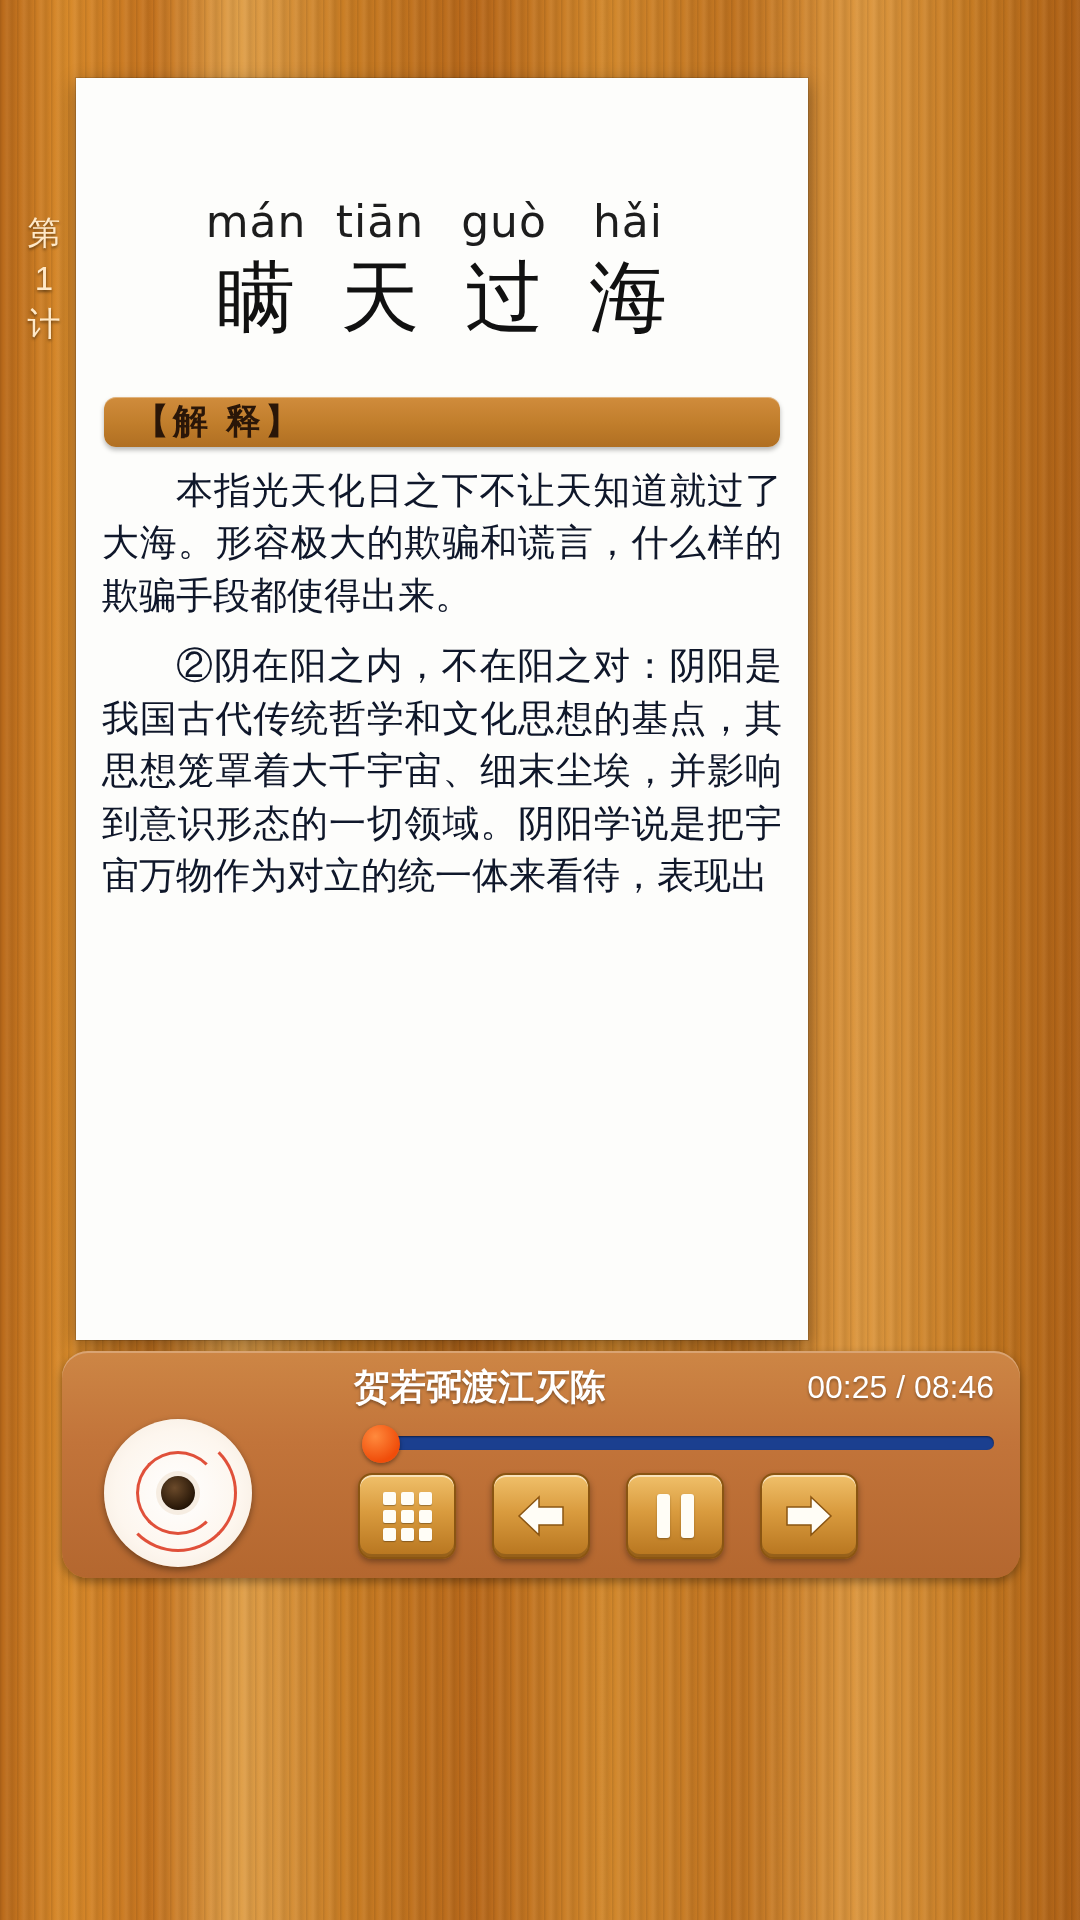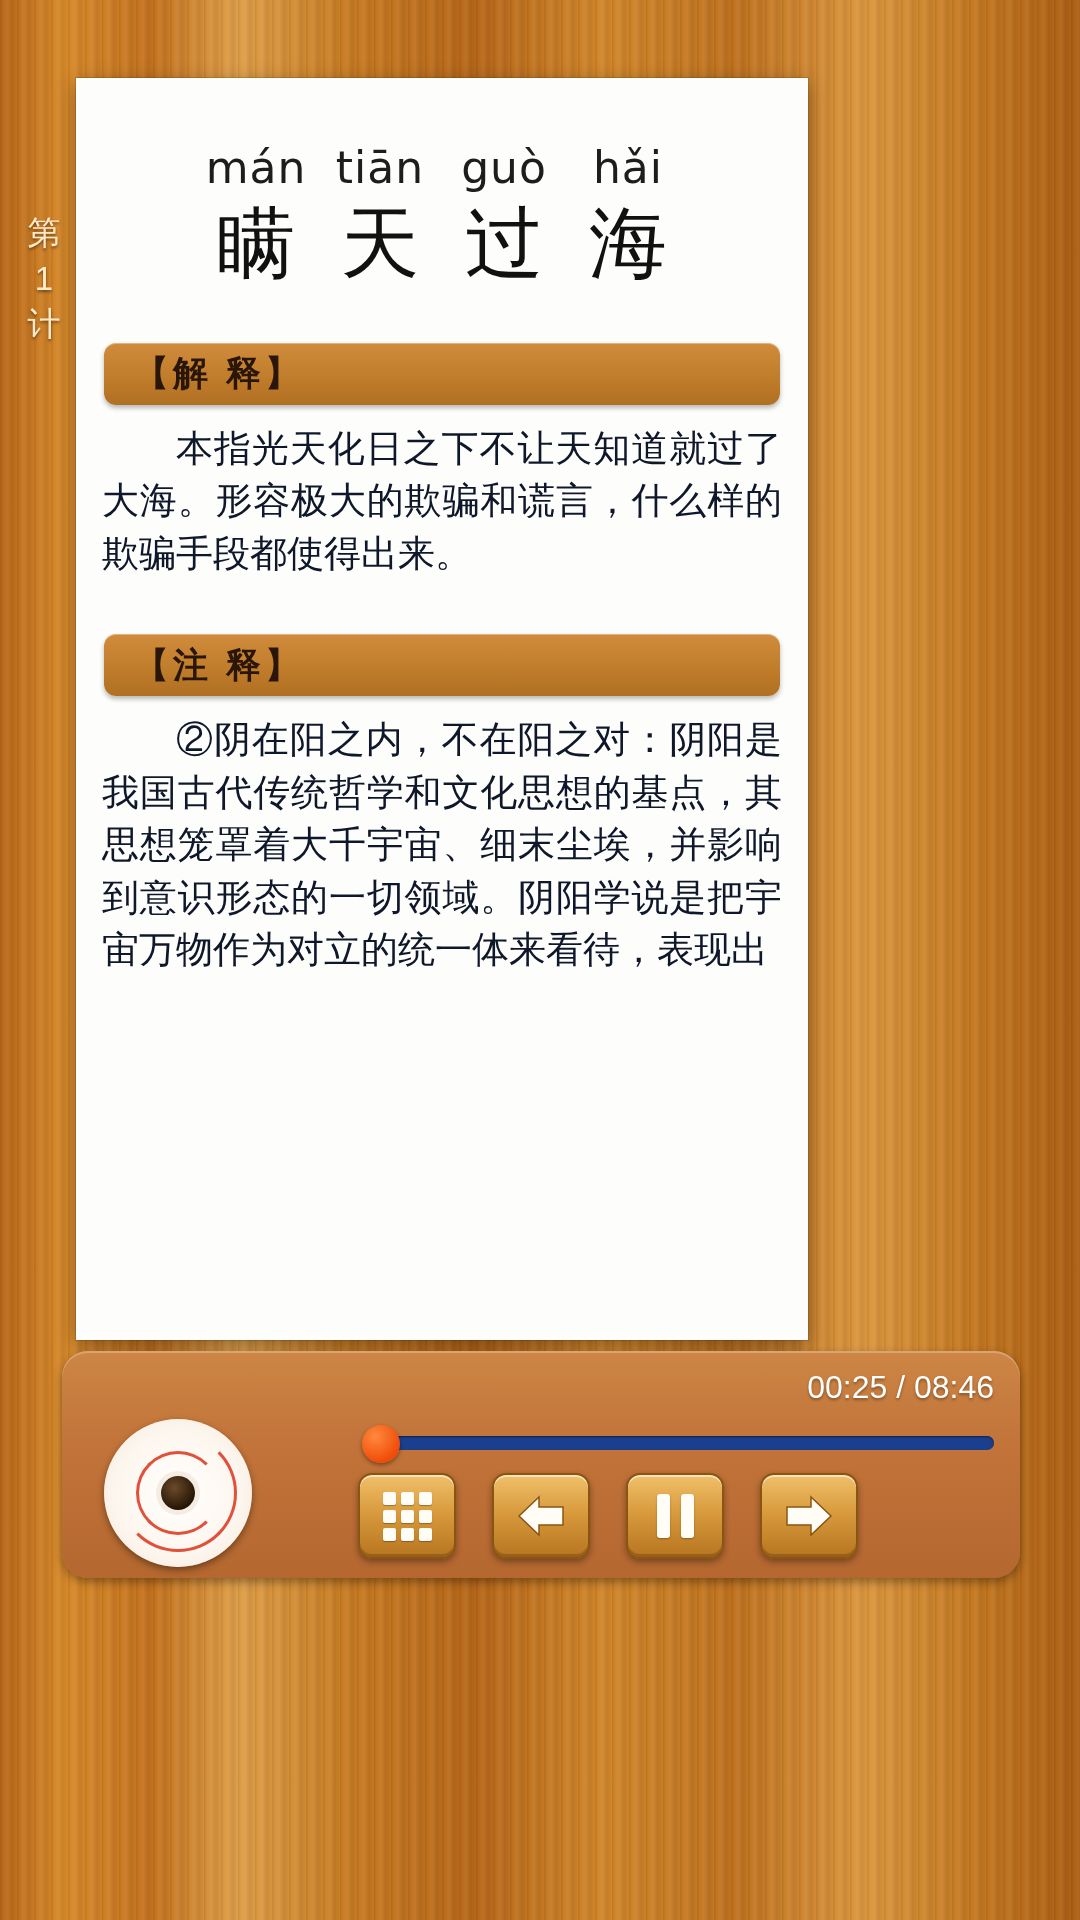--- a/index.html
+++ b/index.html
@@ -44,21 +44,21 @@
     left: 76px;
     top: 78px;
     width: 732px;
     height: 1262px;
     background: #fdfdfb;
     box-shadow: 0 0 0 1px rgba(0,0,0,0.12), 0 6px 18px rgba(0,0,0,0.35);
     overflow: hidden;
   }
 
   .title-block {
-    margin-top: 64px;
+    margin-top: 118px;
     text-align: center;
   }
   .pinyin-row, .hanzi-row {
     display: flex;
     justify-content: center;
     align-items: baseline;
   }
   .pinyin-row span {
     width: 124px;
     display: inline-block;
@@ -75,21 +75,21 @@
     font-size: 78px;
     color: #111;
     font-weight: 500;
     line-height: 1.15;
     margin-top: 6px;
   }
 
   .section-header {
     margin: 0 28px;
     margin-top: 54px;
-    height: 62px;
+    height: 50px;
     border-radius: 12px;
     background: linear-gradient(180deg, #d08c3c 0%, #c07d2b 55%, #b06f22 100%);
     box-shadow: inset 0 1px 0 rgba(255,255,255,0.35), 0 3px 5px rgba(0,0,0,0.28);
     display: flex;
     align-items: center;
     padding-left: 30px;
     box-sizing: border-box;
   }
   .section-header span {
     color: #2a1608;
@@ -283,30 +283,28 @@
         <span>海</span>
       </div>
     </div>
 
     <div class="section-header">
       <span>【解 释】</span>
     </div>
     <p class="body-text">本指光天化日之下不让天知道就过了大海。形容极大的欺骗和谎言，什么样的欺骗手段都使得出来。</p>
 
 
-    <div class="section-header">
-      <span>【注 释】</span>
-    </div>
     <p class="body-text no-indent">②阴在阳之内，不在阳之对：阴阳是我国古代传统哲学和文化思想的基点，其思想笼罩着大千宇宙、细末尘埃，并影响到意识形态的一切领域。阴阳学说是把宇宙万物作为对立的统一体来看待，表现出</p>
 
   </div>
 
   <div class="player">
 
     <div class="player-top">
+      <div class="track-title">贺若弼渡江灭陈</div>
       <div class="track-time">00:25 / 08:46</div>
     </div>
 
     <div class="seek-wrap">
       <div class="seek-track"></div>
       <div class="seek-thumb"></div>
     </div>
 
     <div class="disc">
       <div class="disc-center"></div>

